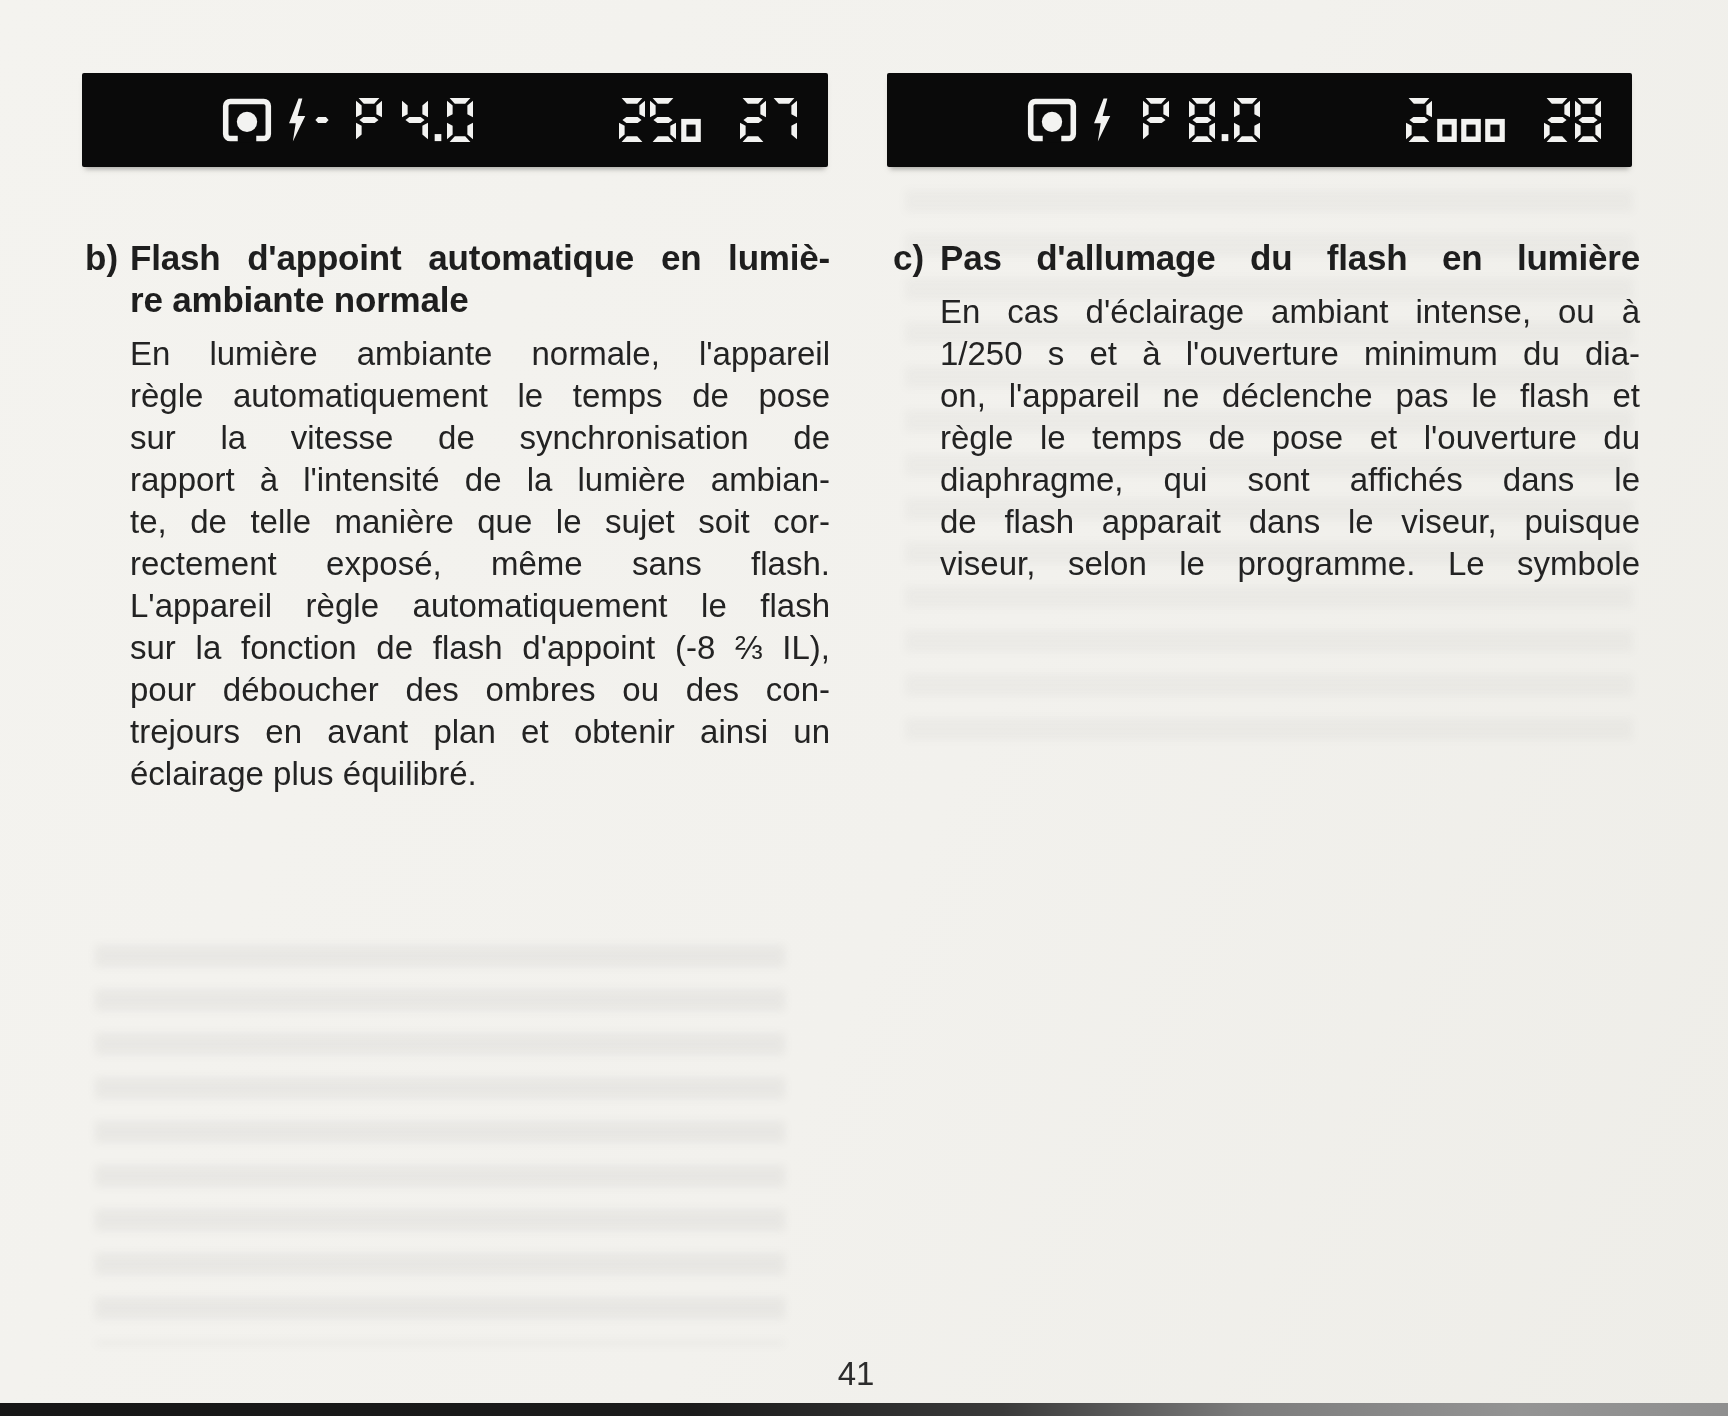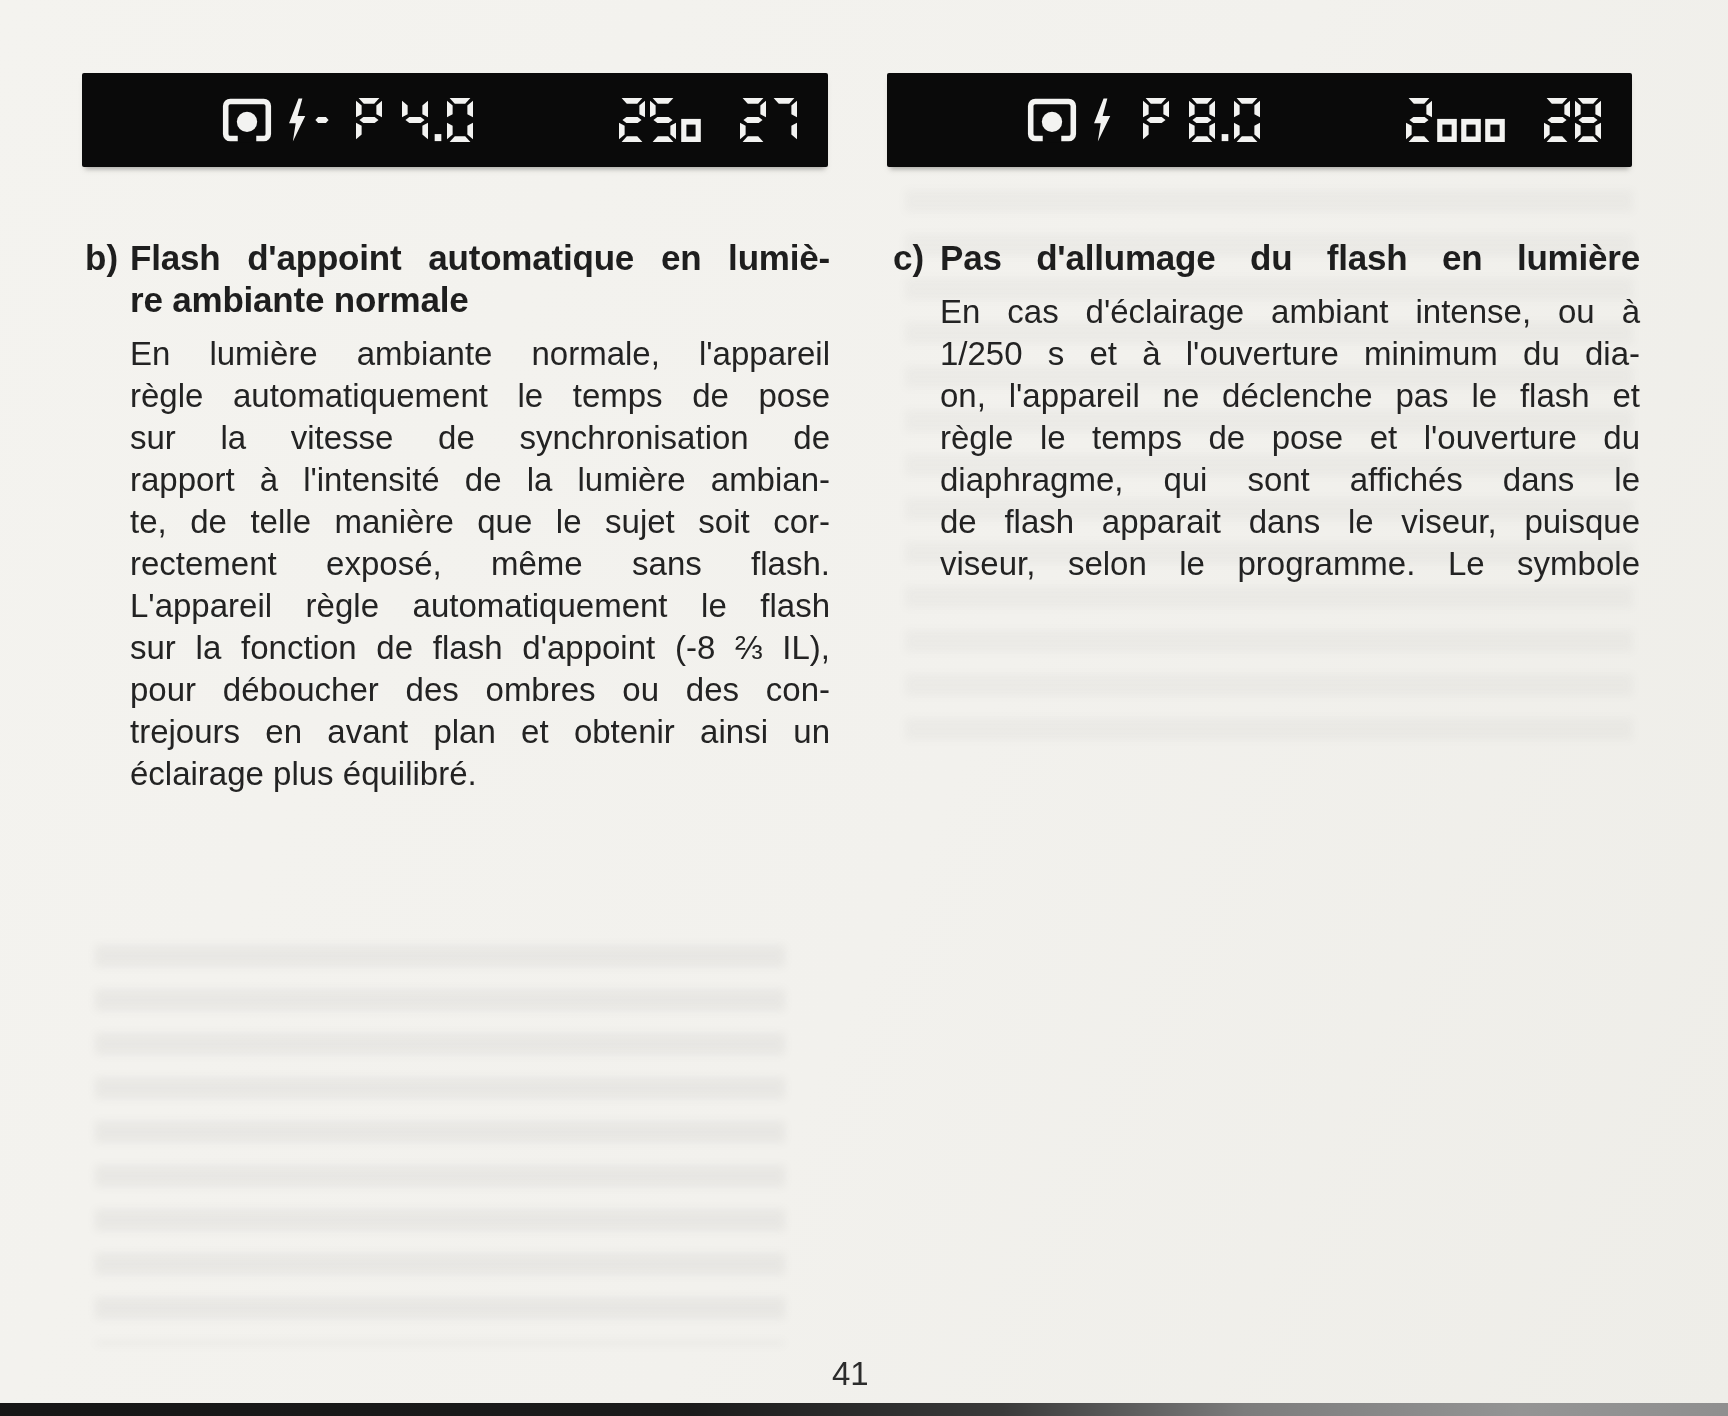--- a/index.html
+++ b/index.html
@@ -51,21 +51,21 @@
   
   .ghost{position:absolute;pointer-events:none;filter:blur(4px);}
   .ghost-tr{left:905px;top:190px;width:728px;height:570px;opacity:.05;
     background:repeating-linear-gradient(#777 0 22px,transparent 22px 44px);}
   .ghost-bl{left:95px;top:945px;width:690px;height:400px;opacity:.08;
     background:repeating-linear-gradient(#777 0 22px,transparent 22px 44px);}
   .scan-edge{position:absolute;left:0;bottom:0;width:1728px;height:13px;filter:blur(.6px);
     background:linear-gradient(to right,#161616 0%,#1b1b1b 40%,#3a3a3a 58%,#7c7c7c 72%,#949494 88%,#8f8f8f 100%);}
 
   .page-number{position:absolute;left:832px;top:1354px;width:48px;
-    font-size:33px;line-height:40px;color:#2c2c2c;}
+    font-size:33px;line-height:40px;text-align:center;color:#2c2c2c;}
 </style>
 </head>
 <body>
 
 <div class="page">
 
   <div class="ghost ghost-tr"></div>
   <div class="ghost ghost-bl"></div>
 
   <div class="lcd lcd-left">

